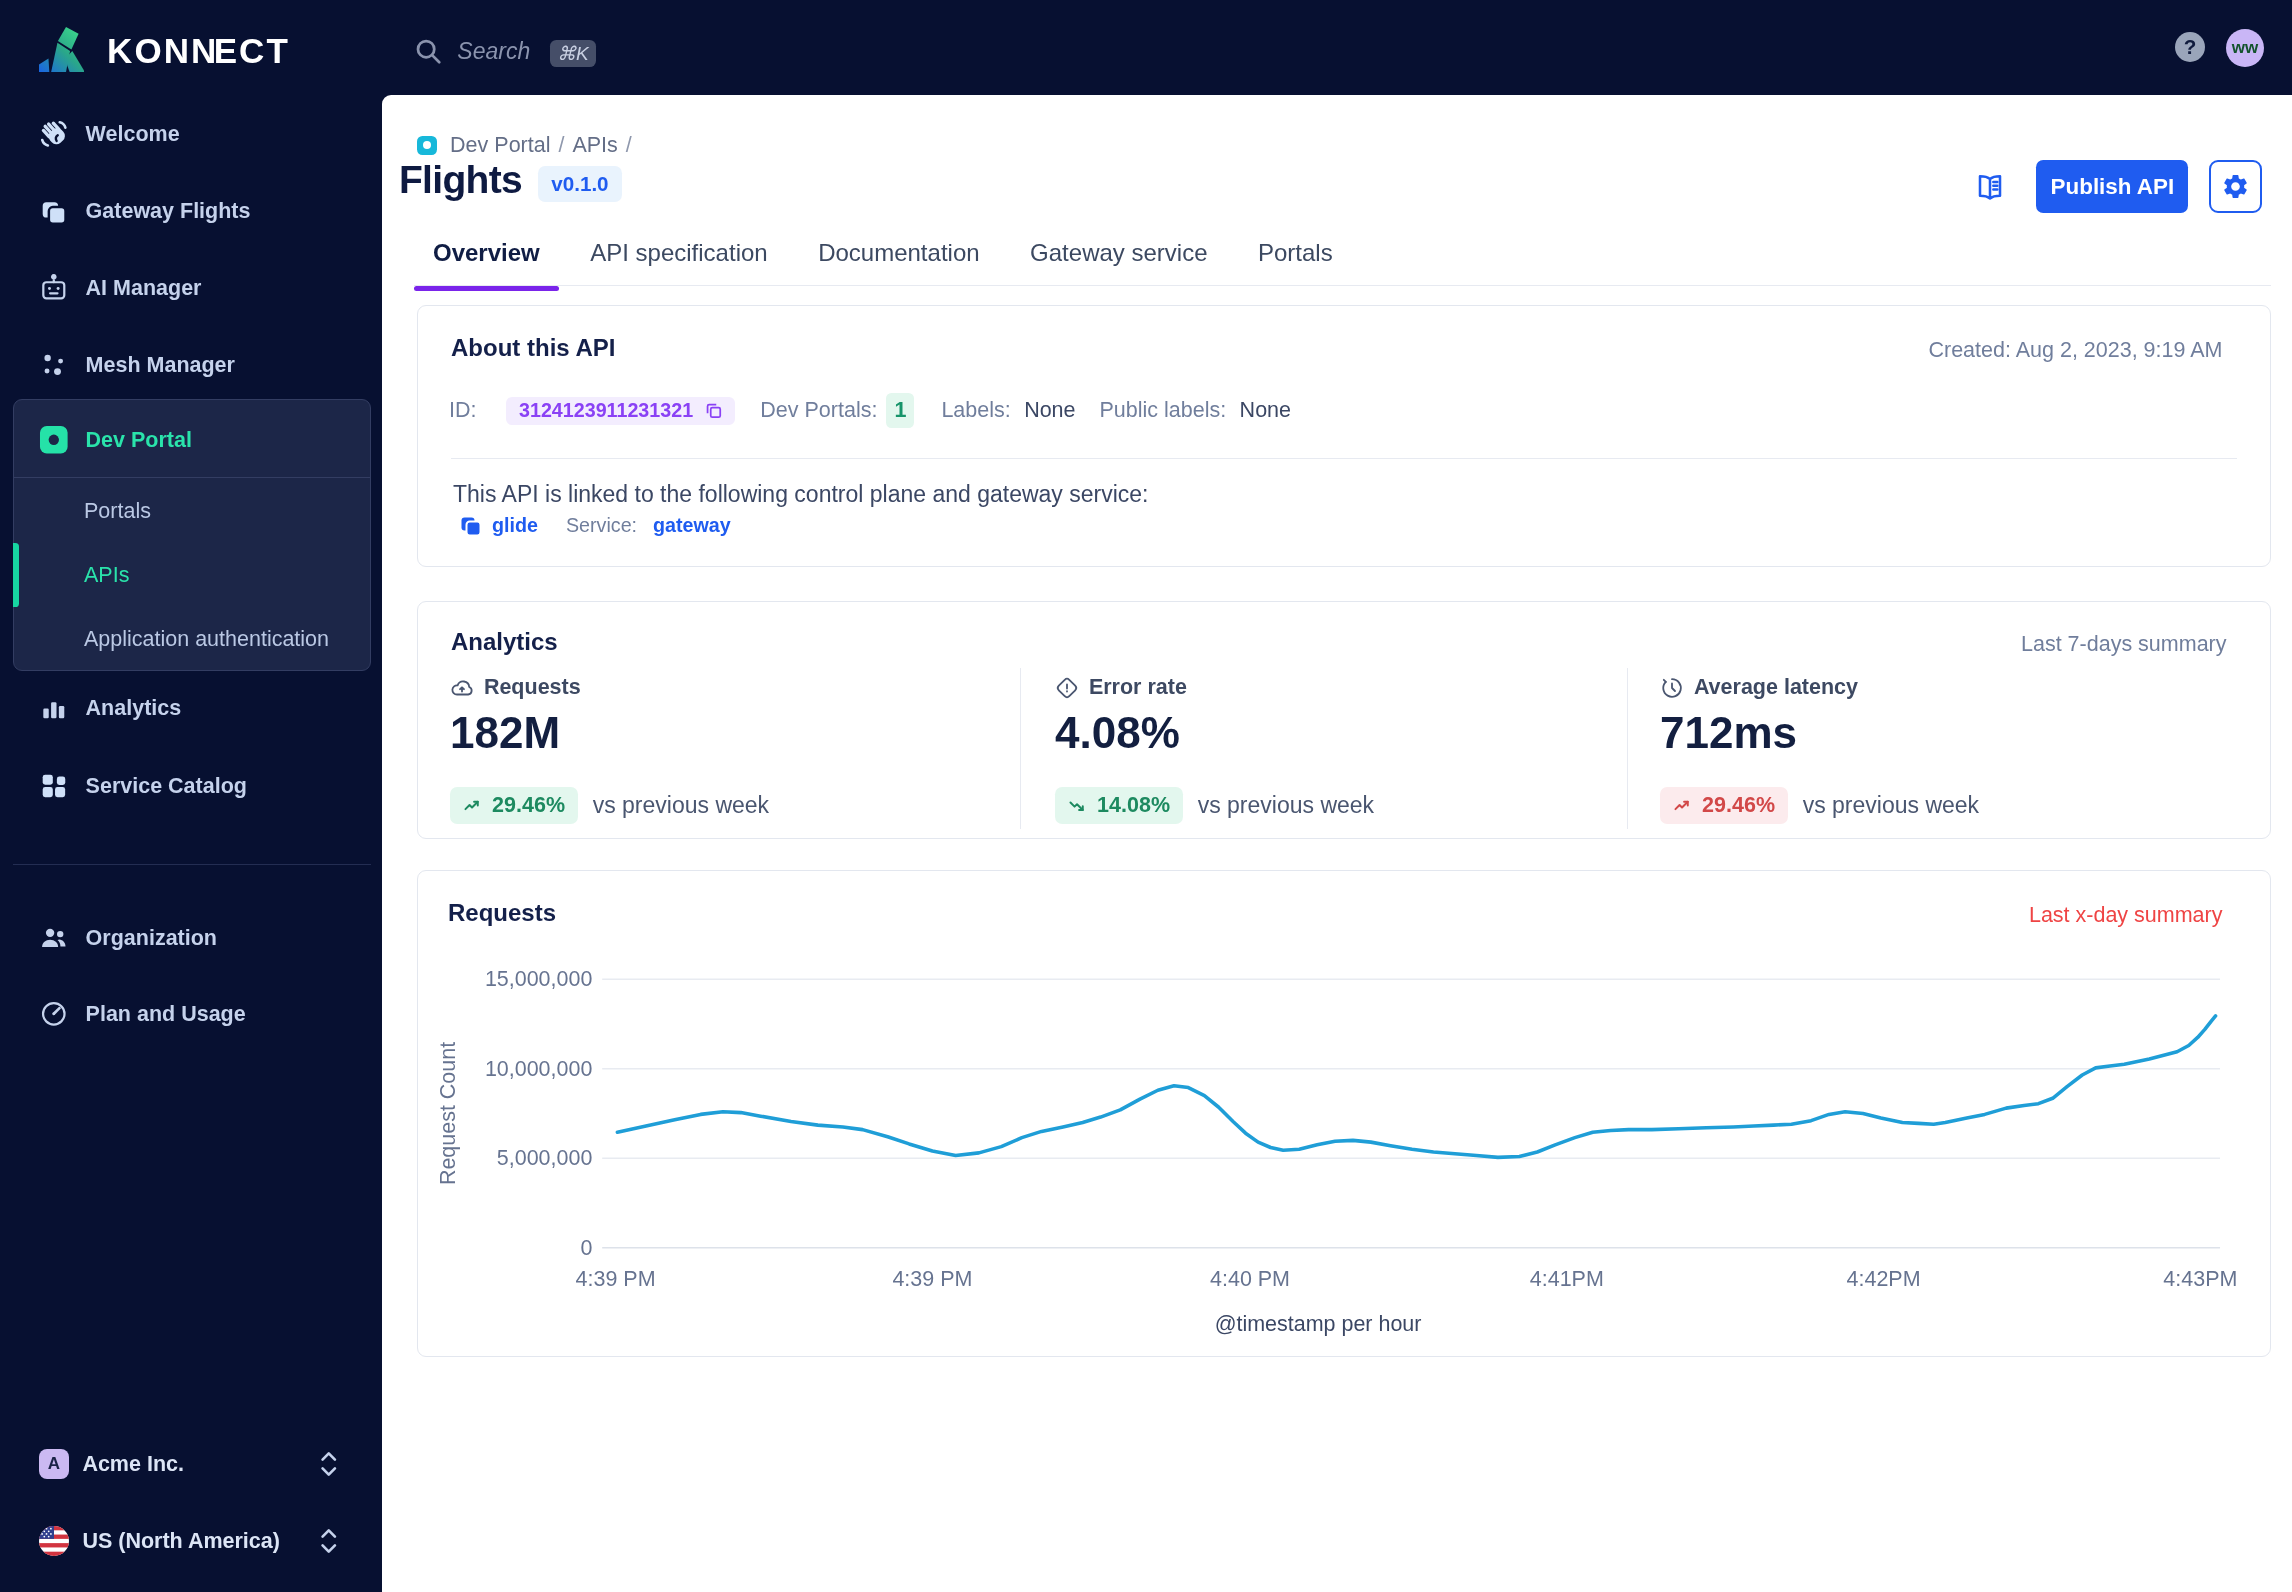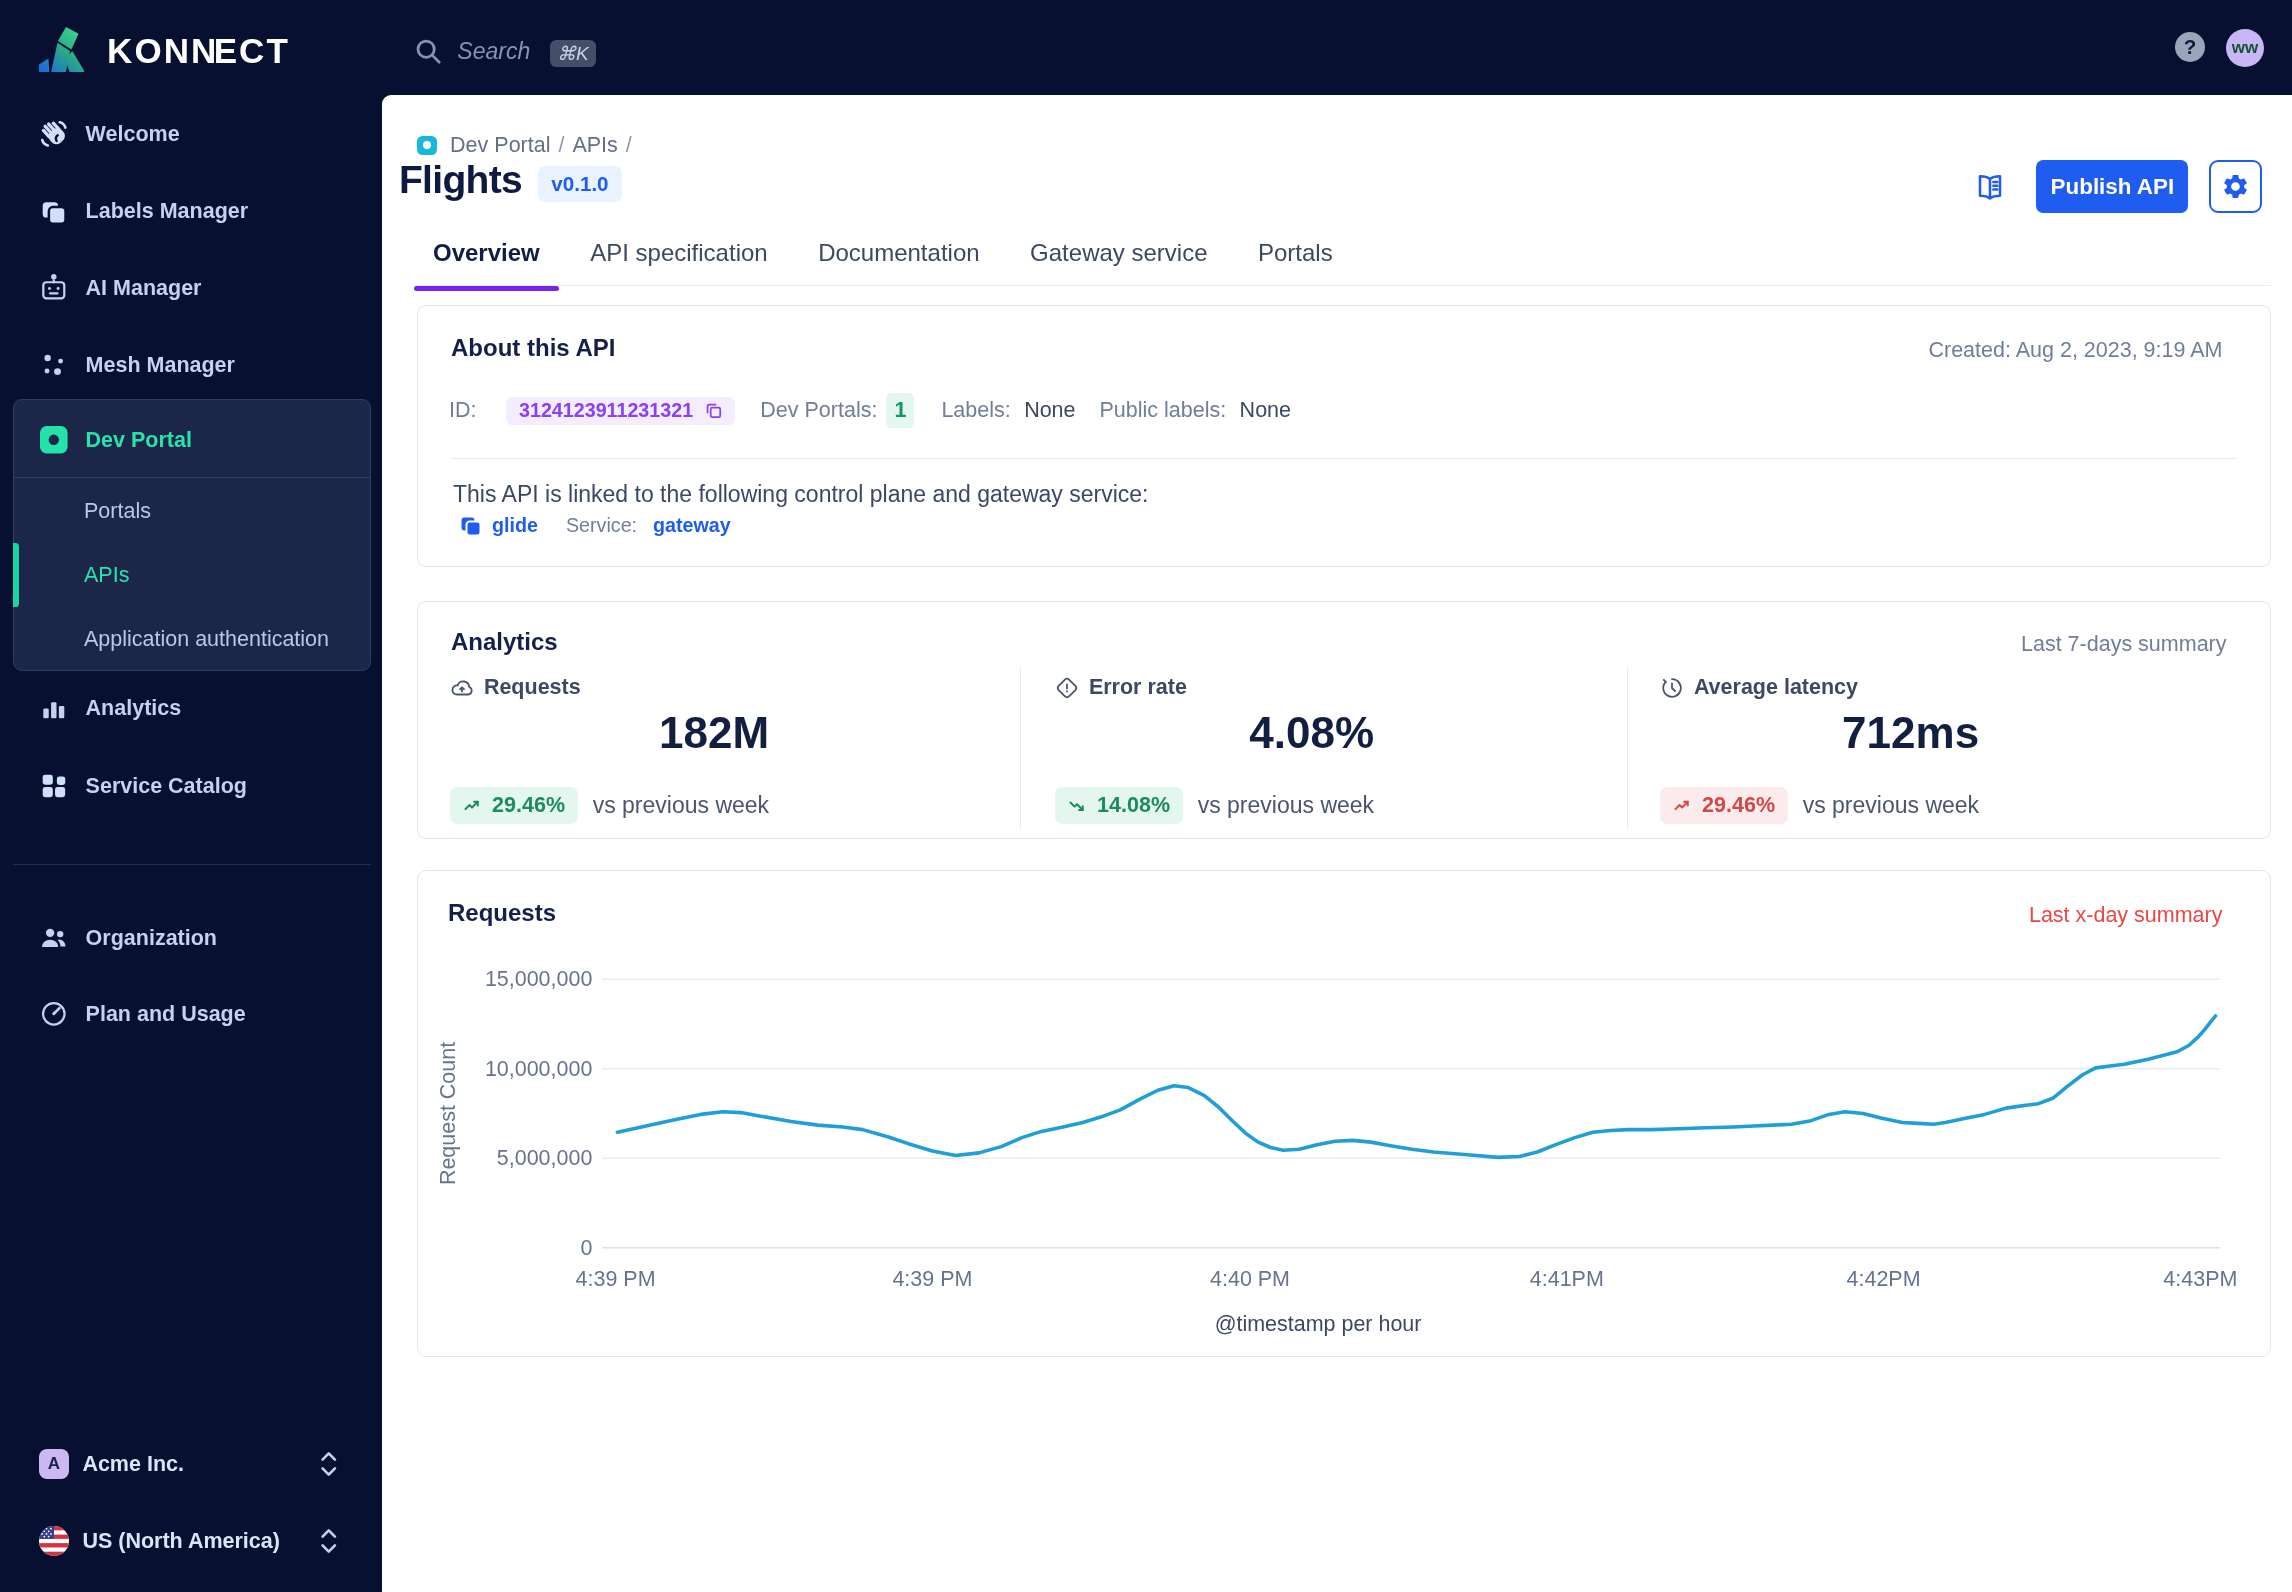--- a/index.html
+++ b/index.html
@@ -32,21 +32,21 @@
 .titlerow { position:absolute; left:17px; top:63px; display:flex; align-items:flex-end; }
 .title { font-size:39px; font-weight:700; color:#0e1a41; letter-spacing:-0.7px; }
 .vbadge { margin-left:16px; margin-top:7.2px; background:#e9f3fd; color:#1f5cf0; font-weight:700; font-size:20.6px; border-radius:7.2px; height:36px; padding:0 13.4px; display:flex; align-items:center; }
 .actions { position:absolute; right:30px; top:65px; display:flex; align-items:center; }
 .pubbtn { width:152px; height:53px; background:#1f5cf0; border-radius:7.2px; color:#fff; font-size:22.4px; font-weight:700; display:flex; align-items:center; justify-content:center; margin-left:30px; }
 .gearbtn { width:53px; height:53px; border:2.2px solid #1f5cf0; border-radius:9px; margin-left:20.6px; display:flex; align-items:center; justify-content:center; }
 .tabs { position:absolute; left:32px; right:21.5px; top:125px; height:66px; border-bottom:0.9px solid #e7eaf1; display:flex; }
 .tab { padding:0 19px; margin-right:12.5px; font-size:24px; font-weight:500; color:#3c4961; display:flex; align-items:center; height:66px; position:relative; }
 .tab.active { font-weight:700; color:#101d44; }
 .tab.active::after { content:""; position:absolute; left:0; right:0; bottom:-4.5px; height:4.5px; background:#7a24ea; border-radius:2.7px; }
-.card { position:absolute; left:35px; right:21.5px; background:#fff; border:0.9px solid #e3e7ef; border-radius:9px;text-align:right; }
+.card { position:absolute; left:35px; right:21.5px; background:#fff; border:0.9px solid #e3e7ef; border-radius:9px; }
 .card h3 { font-size:24px; font-weight:700; color:#14204a; }
 </style>
 </head>
 <body>
 <div class="sidebar">
   <div class="logo">
     <svg width="45" height="47" viewBox="0 0 50 52">
       <defs>
         <linearGradient id="kg" gradientUnits="userSpaceOnUse" x1="2" y1="50" x2="44" y2="4">
           <stop offset="0" stop-color="#1a66e0"></stop>
@@ -77,21 +77,21 @@
         </g>
         <path d="M15.2 13.2c-1.7 1.2-1.9 2.9-.9 4.6" fill="none" stroke="#071031" stroke-width="1.9" stroke-linecap="round"></path>
       </svg>
     <span>Welcome</span>
   </div>
   <div class="nav" style="top:193px">
     <svg width="29.6" height="29.6" viewBox="0 0 24 24">
         <rect x="3" y="5" width="12.5" height="12.5" rx="3" fill="#cfe0f8"></rect>
         <rect x="8" y="9" width="13.5" height="13.5" rx="3.2" fill="#cfe0f8" stroke="#071031" stroke-width="2"></rect>
       </svg>
-    <span>Labels Manager</span>
+    <span>Gateway Flights</span>
   </div>
   <div class="nav" style="top:270px">
     <svg width="29.6" height="29.6" viewBox="0 0 24 24" fill="none" stroke="#c5d2ec" stroke-width="1.8" stroke-linecap="round">
         <rect x="3.5" y="7.5" width="17" height="13" rx="2.5"></rect>
         <path d="M12 7.5V4.5M12 4.5a1.4 1.4 0 1 0-.01 0z" fill="#c5d2ec"></path>
         <circle cx="8.5" cy="12.5" r="1.2" fill="#c5d2ec" stroke="none"></circle>
         <circle cx="15.5" cy="12.5" r="1.2" fill="#c5d2ec" stroke="none"></circle>
         <path d="M9 16.5h6"></path>
       </svg>
     <span>AI Manager</span>

